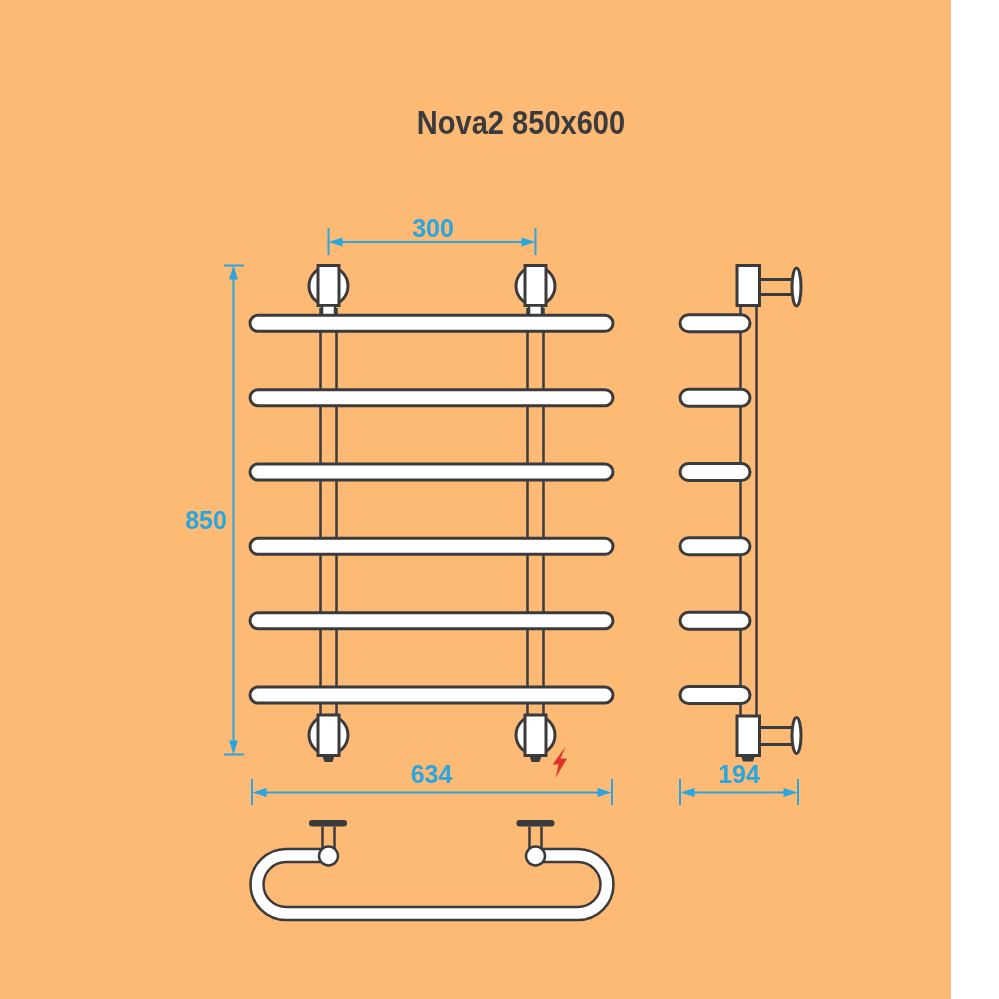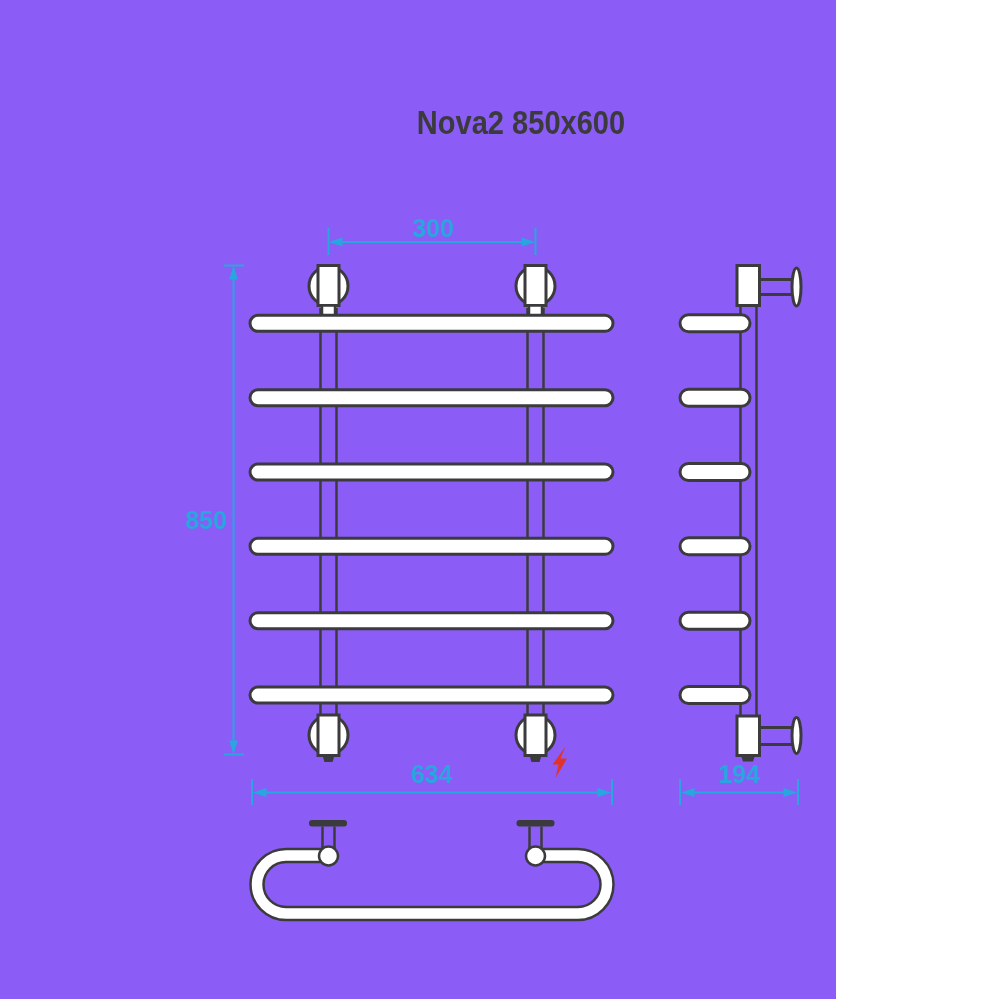--- a/index.html
+++ b/index.html
@@ -1,16 +1,16 @@
 <!DOCTYPE html>
 <html style="--color-line: #3b3b3d; --color-dimension: #29a5df; --color-electric: #e0342b;"><head>
 <meta charset="utf-8">
 <style>
   html,body{margin:0;padding:0;background:#fff;}
-  .stage{width:836px;height:999px;position:relative;background:#8b5cf6;overflow:hidden;
+  .stage{width:951px;height:999px;position:relative;background:#fdba74;overflow:hidden;
          font-family:"Liberation Sans", sans-serif;}
   svg{display:block;}
 
   
   .ln   {stroke:var(--color-line,#3b3b3d);stroke-width:3;fill:none;}
   .ln25 {stroke:var(--color-line,#3b3b3d);stroke-width:2.5;fill:none;}
   .shape{stroke:var(--color-line,#3b3b3d);stroke-width:3;fill:#fff;}
   .shape25{stroke:var(--color-line,#3b3b3d);stroke-width:2.5;fill:#fff;}
   .darkfill{fill:var(--color-line,#3b3b3d);stroke:none;}
   .tube-outer{stroke:var(--color-line,#3b3b3d);stroke-width:15.5;fill:none;}

